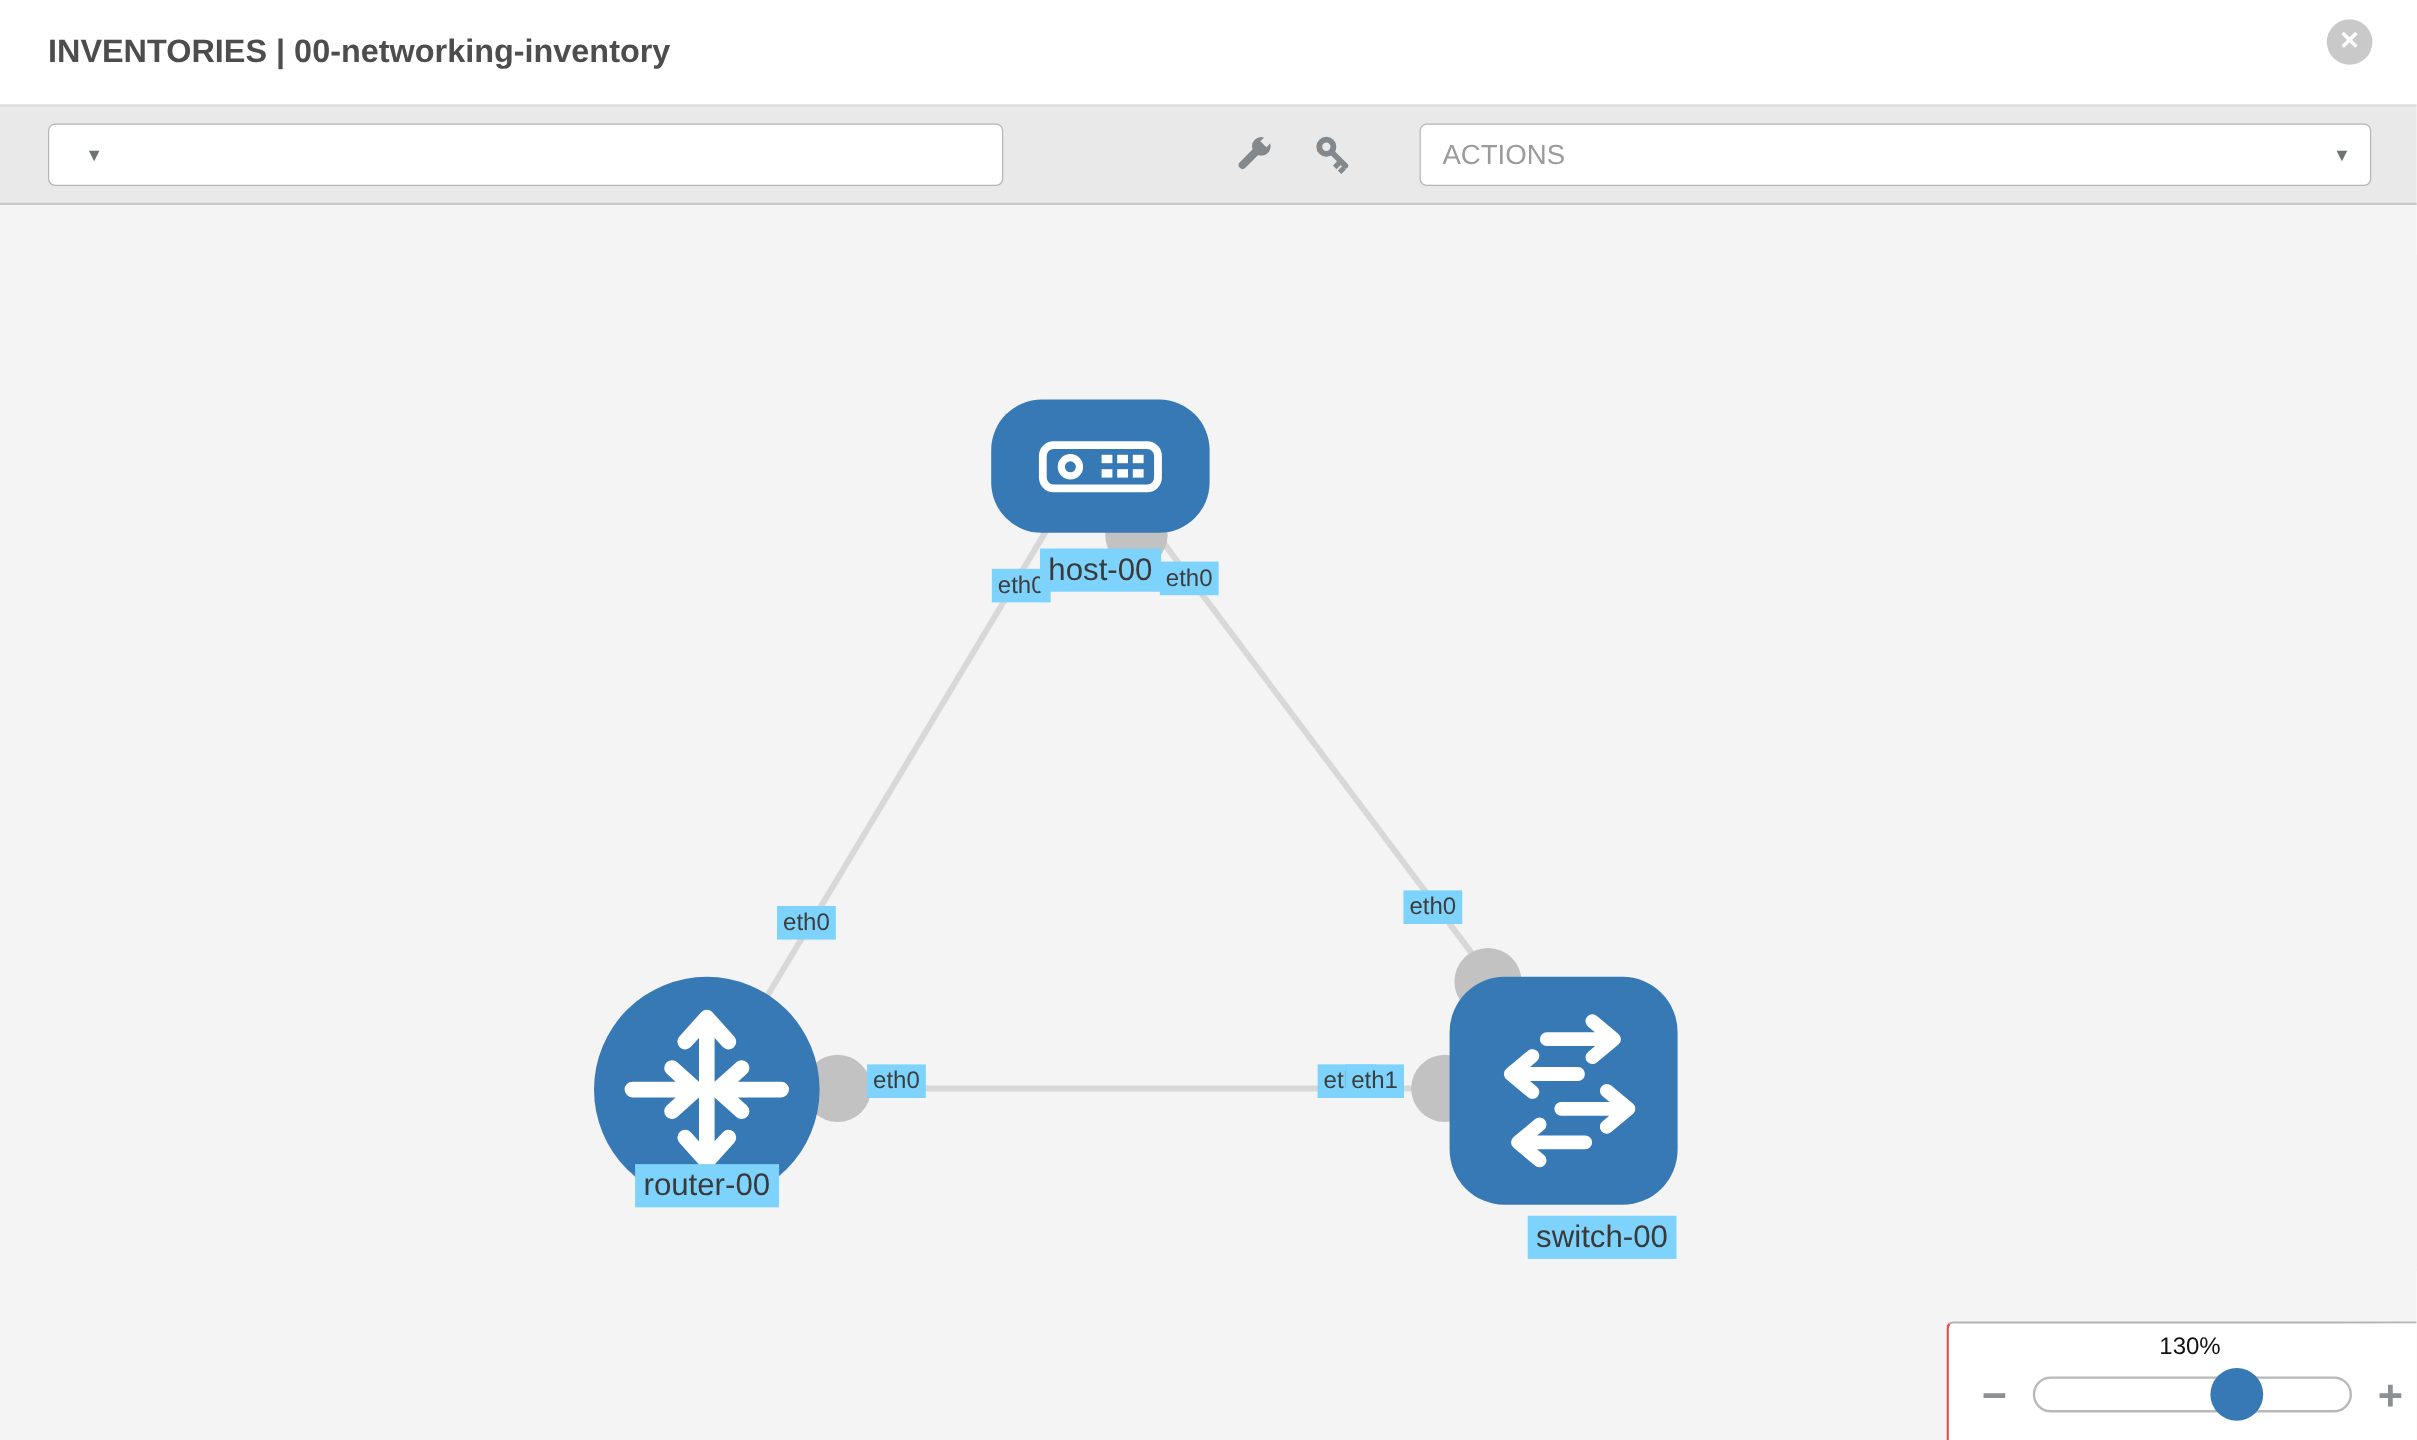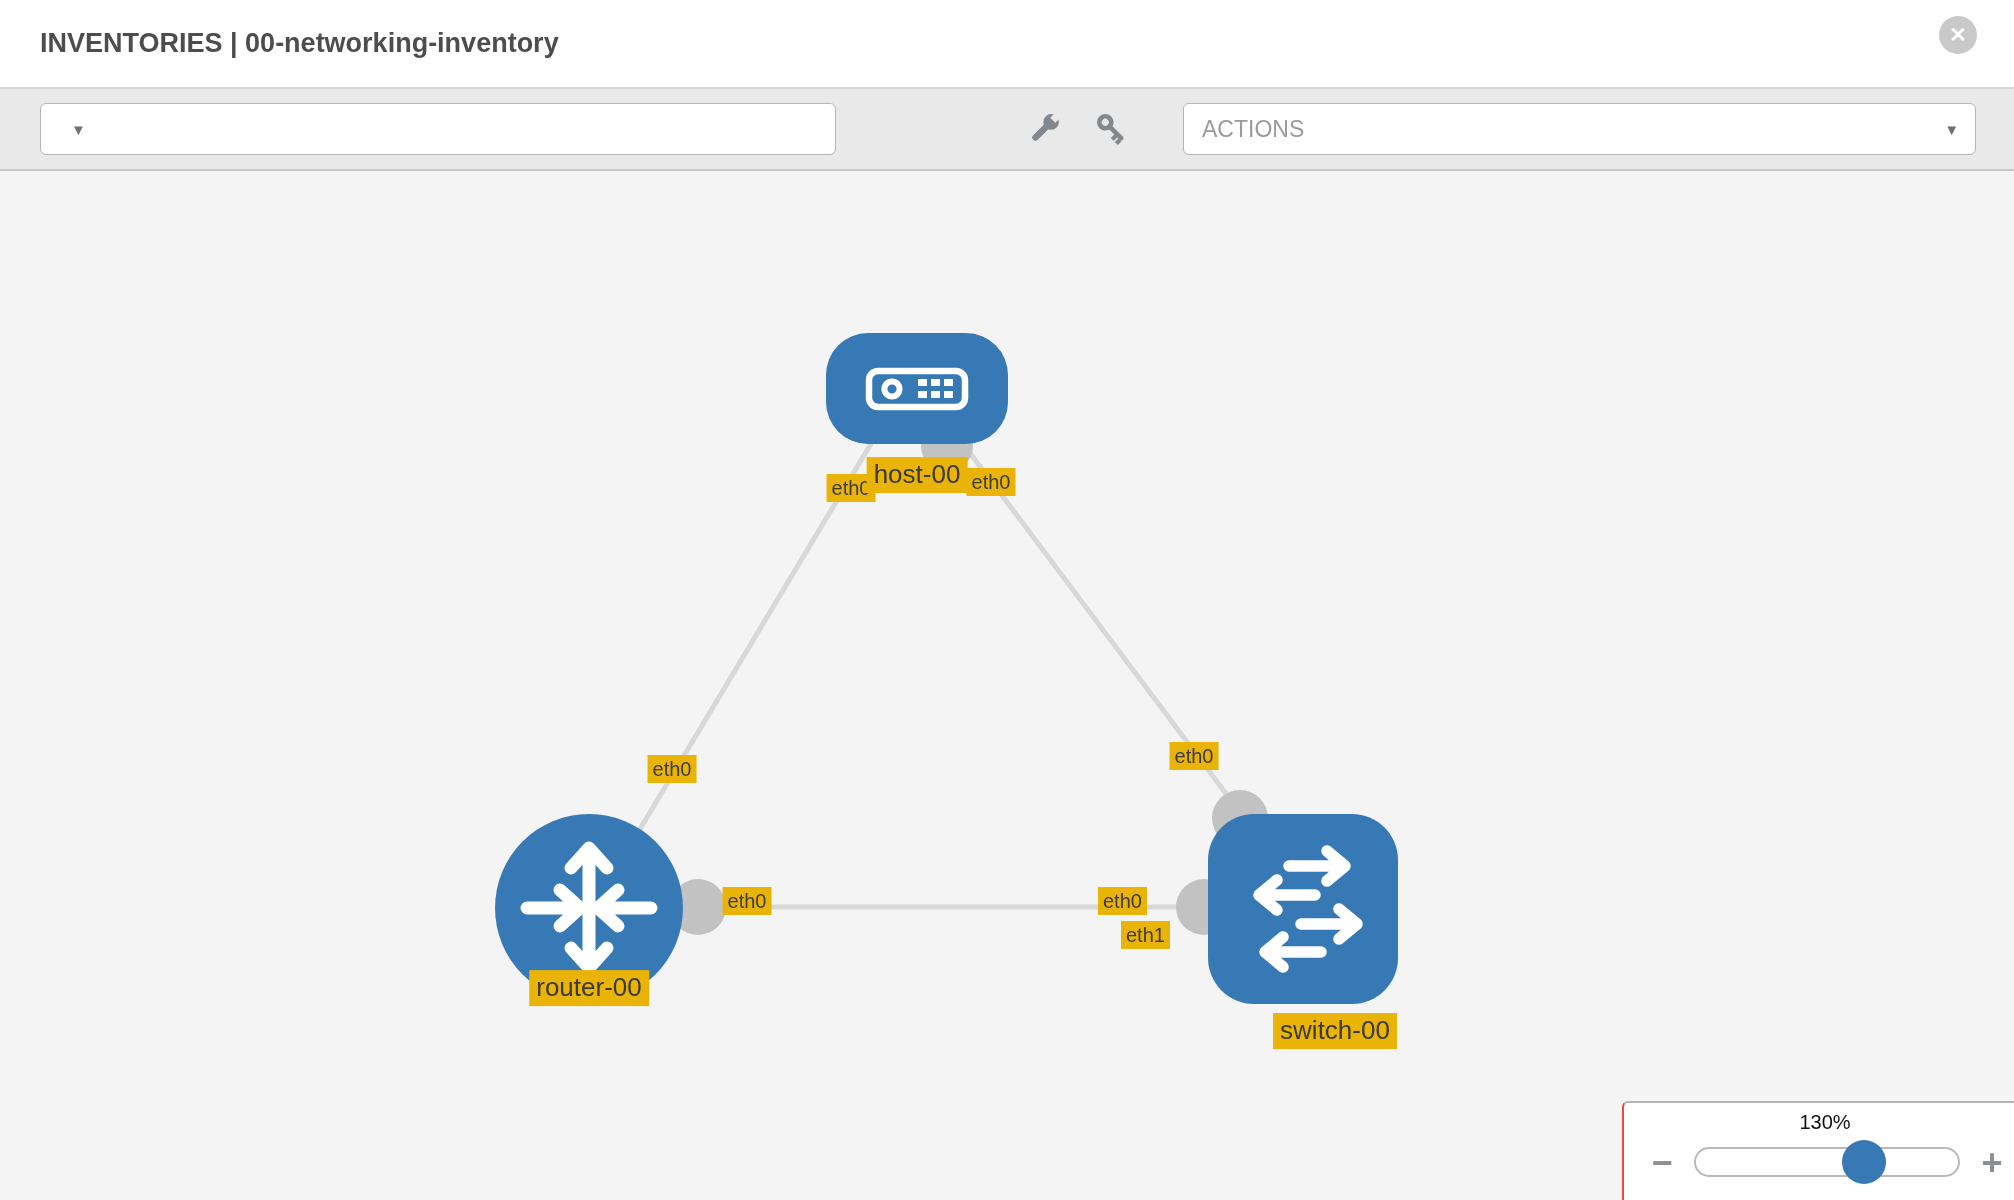--- a/index.html
+++ b/index.html
@@ -28,27 +28,27 @@
   .search-box { width:793px; margin-left:auto; }
   .tool-icon-btn { width:44px; height:44px; background:transparent; border:none;
                    cursor:pointer; display:flex; align-items:center; justify-content:center; }
   .wrench-btn { margin-left:186px; }
   .key-btn { margin-left:24px; }
 
   
   .canvas { position:relative; width:2014px; height:1046px; background:#f4f4f4; }
   .diagram-svg { position:absolute; left:0; top:0; }
 
-  .chip { position:absolute; transform:translate(-50%,-50%); background:#eab308;
+  .chip { position:absolute; transform:translate(-50%,-50%); background:#7dd3fc;
           color:#3d3d3d; font-size:20px; line-height:1.3; padding:1px 5px;
           white-space:nowrap; }
   .node-label { font-size:26px; color:#3a3a3a; padding:1px 7px; }
   .if-overlap { position:absolute; }
   .if-overlap .chip-a { position:absolute; transform:translate(0,-50%); left:0; top:0; }
-  .if-overlap .chip-b { position:absolute; transform:translate(0,-50%); left:23px; top:0;margin-top:34px; }
+  .if-overlap .chip-b { position:absolute; transform:translate(0,-50%); left:23px; top:0; }
 
   
   .zoom-panel { position:absolute; left:1622px; top:930px; width:392px; height:116px;
                 background:#ffffff; border-top:2px solid #b3b3b3;
                 border-left:2px solid #ef4444; border-top-left-radius:6px; }
   .zoom-value { position:absolute; left:201px; top:8px; transform:translateX(-50%);
                 font-size:20px; color:#111111; }
   .zoom-minus, .zoom-plus { position:absolute; top:40px; width:40px; height:40px;
                 border:none; background:transparent; color:#8b9095; font-size:36px;
                 font-weight:bold; line-height:36px; cursor:pointer; padding:0; }

